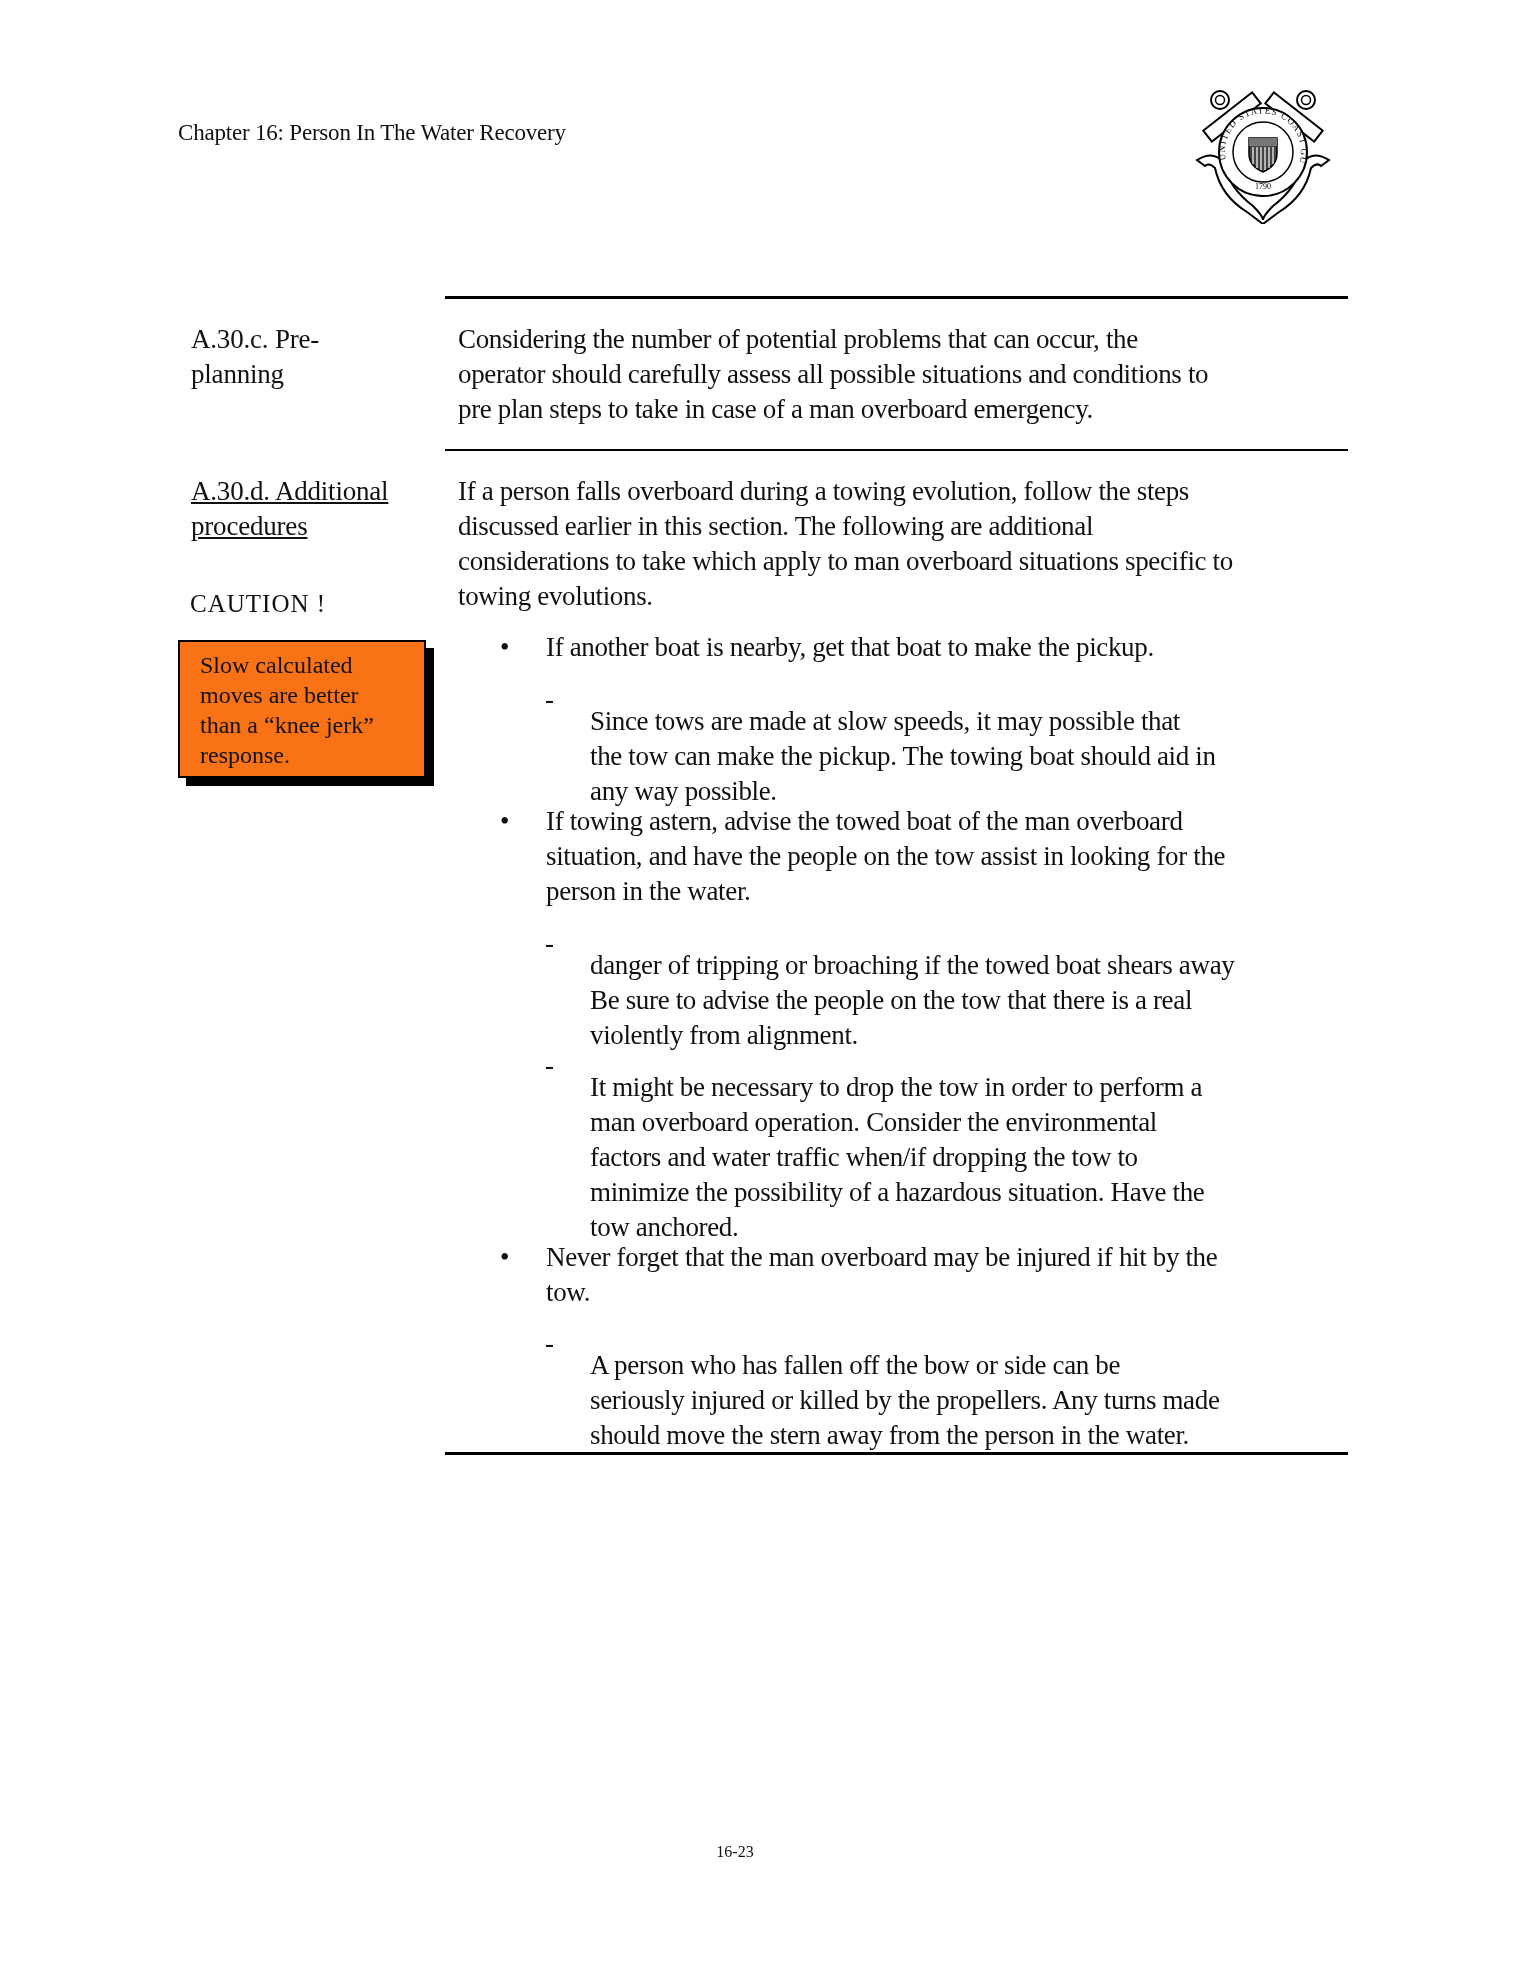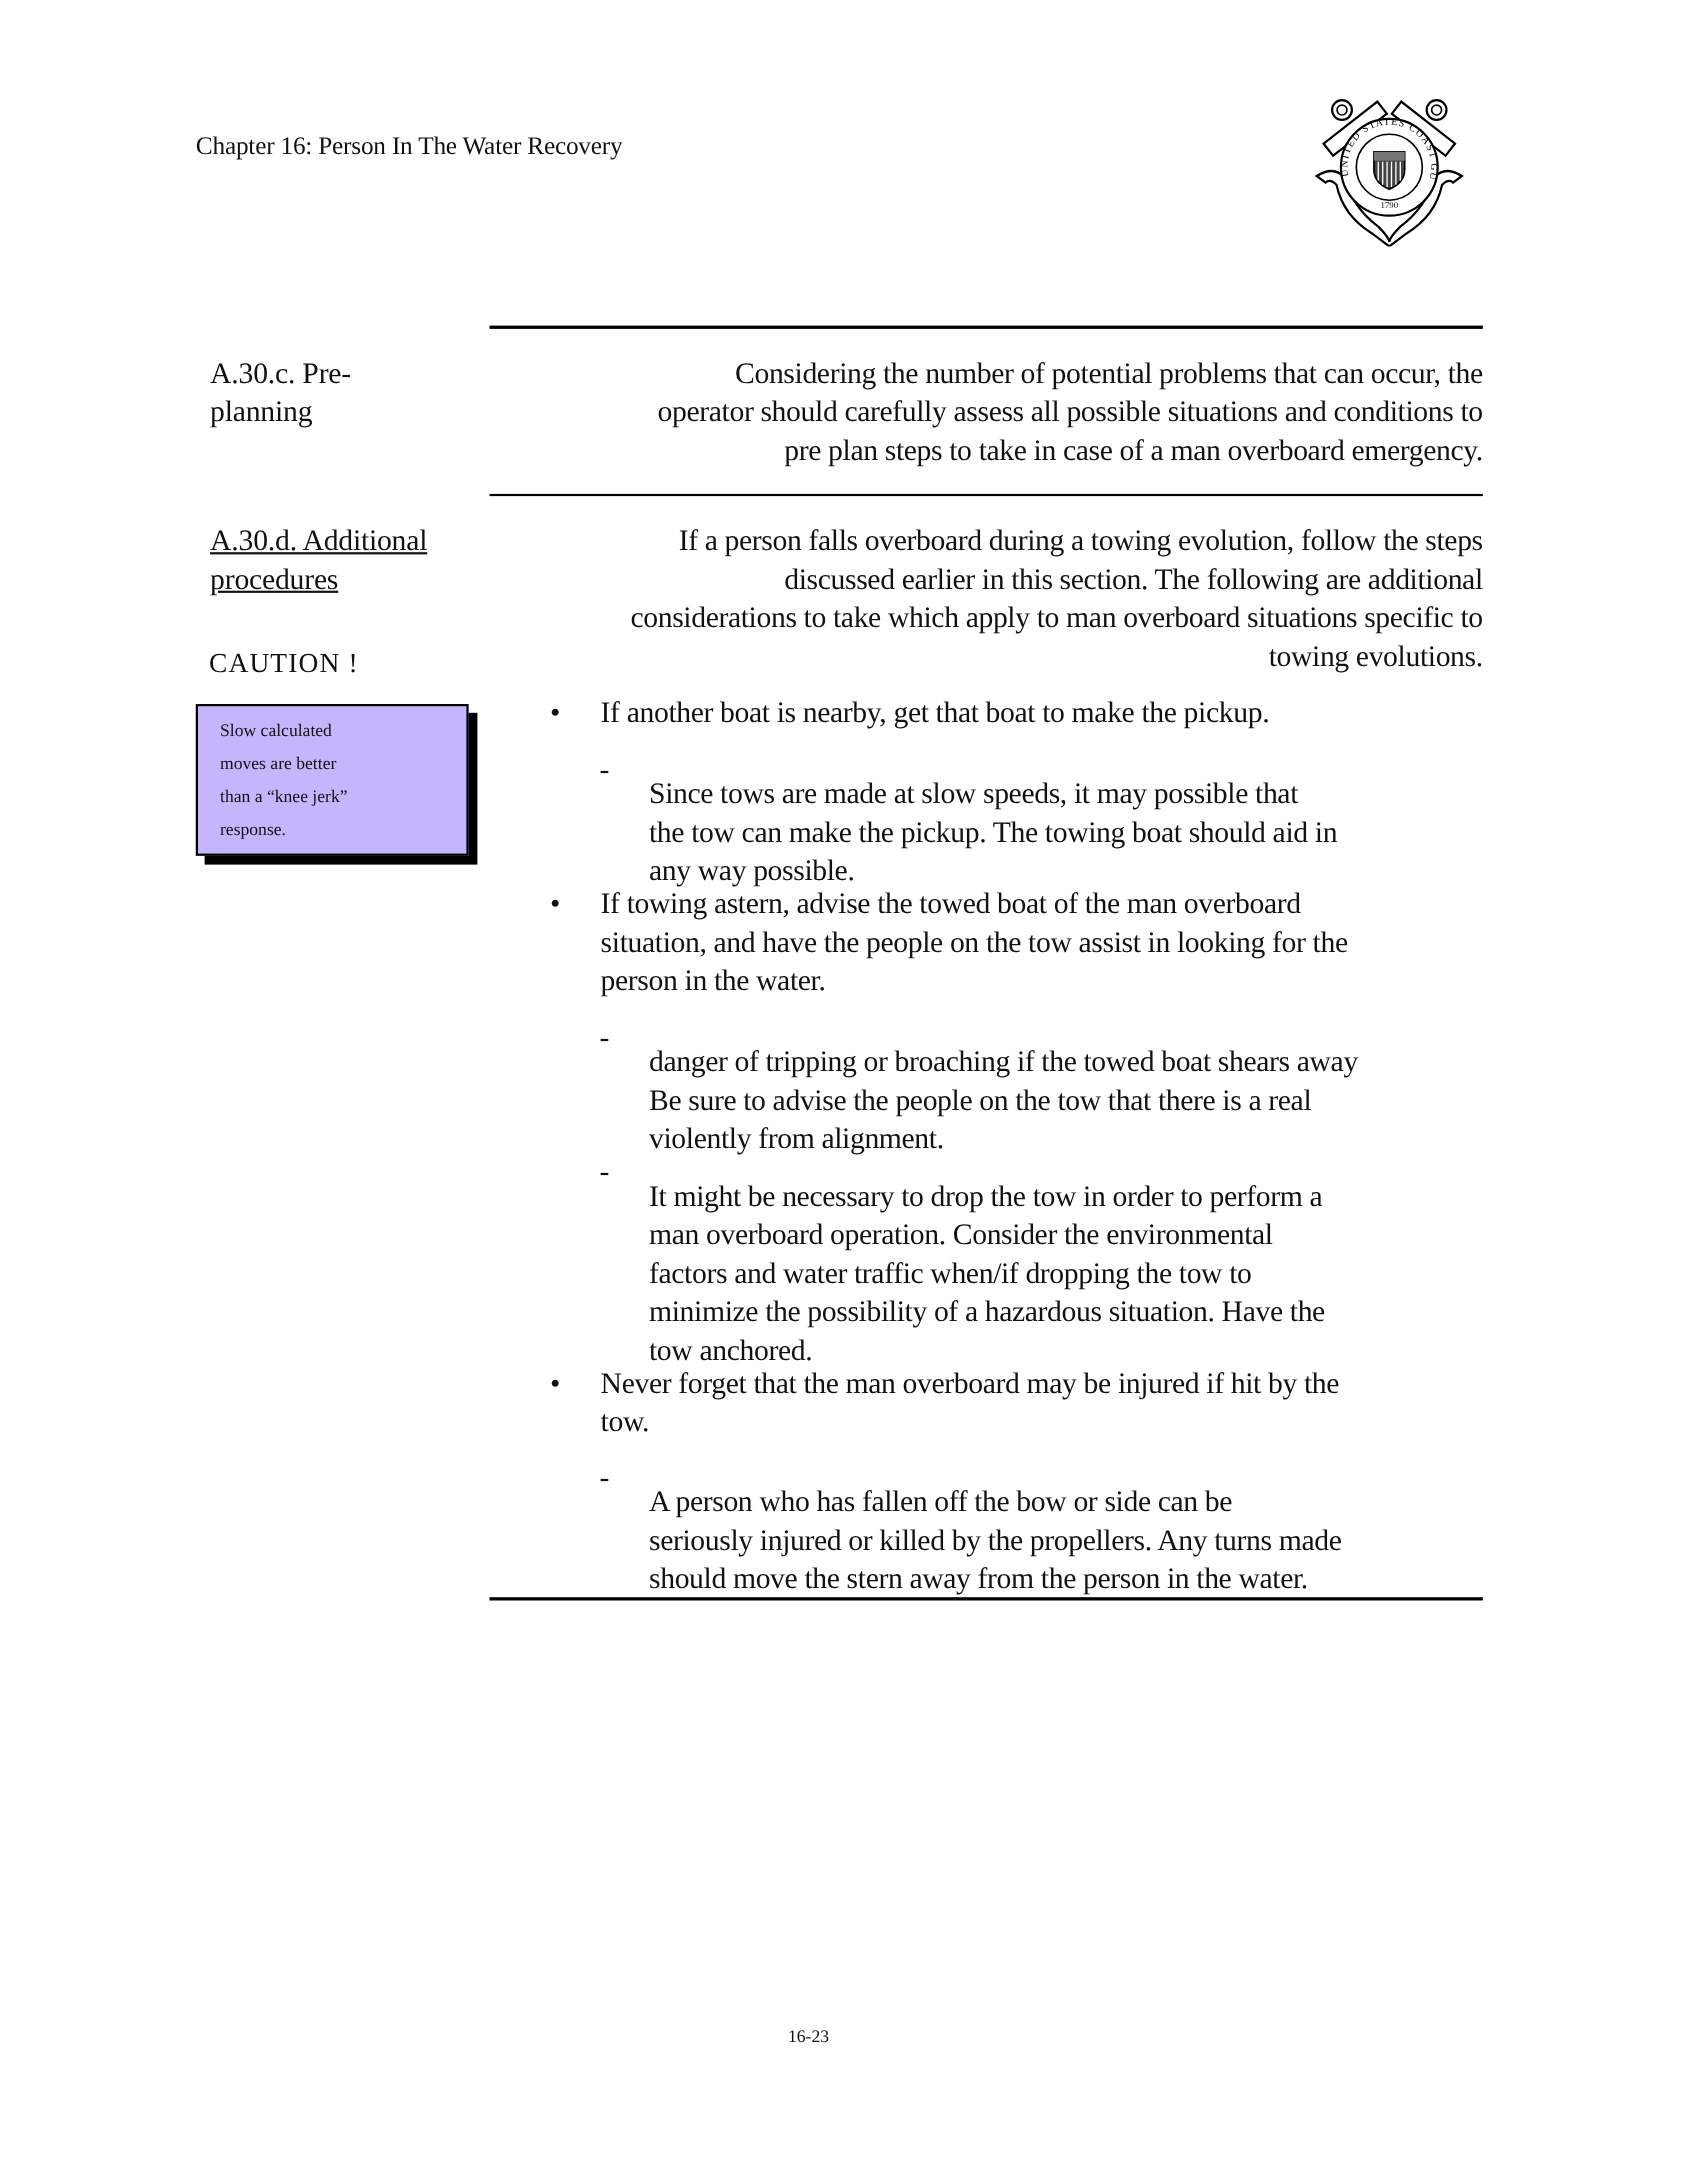--- a/index.html
+++ b/index.html
@@ -5,25 +5,25 @@
   html, body { margin:0; padding:0; background:#ffffff; }
   body { width:1530px; height:1980px; position:relative; overflow:hidden;
          font-family:"Liberation Serif", "DejaVu Serif", serif; color:#111; }
   .abs { position:absolute; }
   .running-head { left:178px; top:120px; font-size:23px; letter-spacing:-0.2px; }
   .logo { left:1193px; top:88px; width:140px; height:136px; }
   .rule { left:445px; width:903px; background:#000; }
   .rule.thick { height:3px; }
   .rule.thin { height:2px; }
   .side-label { left:191px; font-size:27px; line-height:35px; letter-spacing:-0.2px; }
-  .body-text { left:458px; width:890px; font-size:27px; line-height:35px; letter-spacing:-0.35px;text-align:right; }
+  .body-text { left:458px; width:890px; font-size:27px; line-height:35px; letter-spacing:-0.35px; }
   .caution-title { left:190px; top:590px; font-size:25px; letter-spacing:1px; }
   .caution-box { left:178px; top:640px; width:248px; height:138px; border:2px solid #000;
-                 background:#c4b5fd; box-shadow:8px 8px 0 #000; box-sizing:border-box;
-                 padding:8px 0 0 20px; font-size:16px; line-height:30px; }
+                 background:#f97316; box-shadow:8px 8px 0 #000; box-sizing:border-box;
+                 padding:8px 0 0 20px; font-size:24px; line-height:30px; }
   .bullet-row { position:absolute; left:500px; width:850px; font-size:27px; line-height:35px; letter-spacing:-0.35px; }
   .bullet-row .marker { position:absolute; left:0; top:0; width:20px; }
   .bullet-row .txt { position:absolute; left:46px; width:800px; }
   .dash-row { position:absolute; left:545px; width:805px; font-size:27px; line-height:35px; letter-spacing:-0.35px; }
   .dash-row .marker { position:absolute; left:0; top:0; }
   .dash-row .txt { position:absolute; left:45px; width:760px;margin-top:22px; }
   .page-num { left:0; width:1470px; top:1843px; text-align:center; font-size:16px; }
 </style>
 </head>
 <body>

